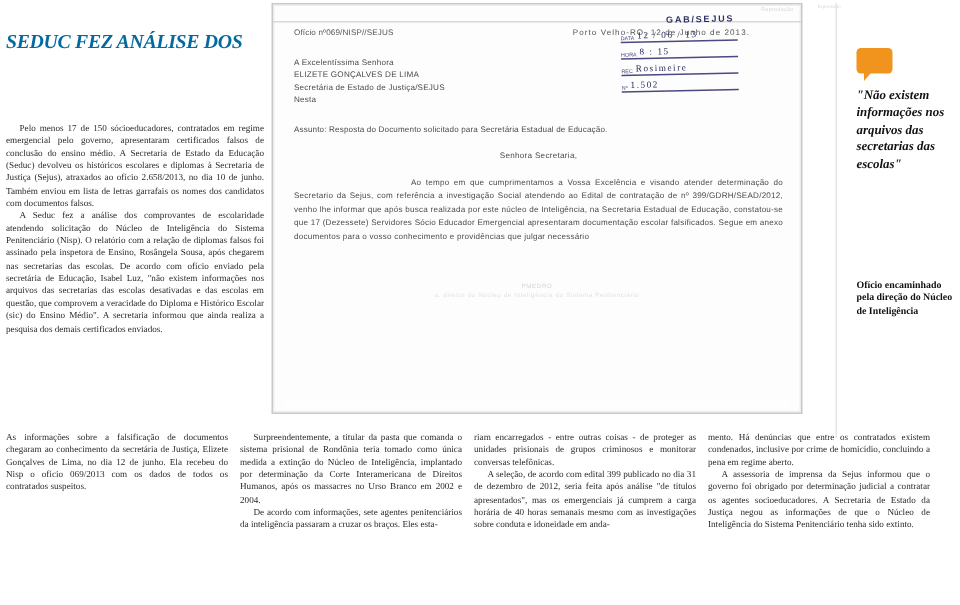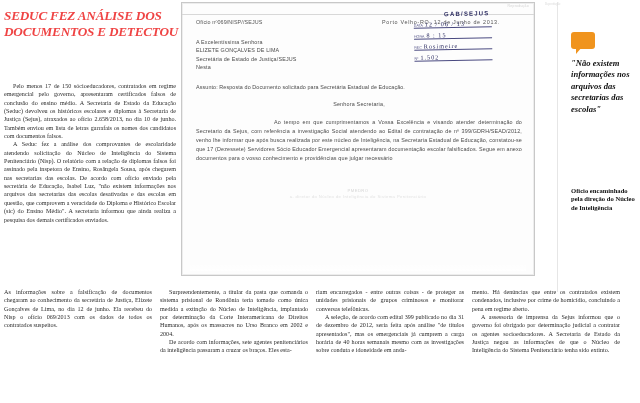--- a/index.html
+++ b/index.html
@@ -8,25 +8,25 @@
     background:#ffffff;
     font-family:"Liberation Serif", serif;
     color:#1a1a1a;
     overflow:hidden;
     position:relative;
   }
   .page{position:absolute;inset:0;}
 
   
   .headline{
-    position:absolute;left:4px;top:8px;width:172px;
+    position:absolute;left:4px;top:20px;width:172px;
     font-family:"Liberation Serif", serif;
     font-weight:bold;font-style:italic;
     font-size:13.2px;line-height:15.5px;
-    color:#ef4444;
+    color:#0369a1;
     letter-spacing:-0.2px;
     text-transform:uppercase;
   }
   .headline span{display:block;white-space:nowrap;}
 
   
   .col-left-top{
     position:absolute;left:4px;top:82px;width:172px;
     font-size:6.1px;line-height:8.35px;
     text-align:justify;
@@ -140,21 +140,20 @@
     position:absolute;left:12px;top:0;width:1px;height:290px;background:#e6e6e6;
   }
 </style>
 </head>
 <body>
 
 <div class="page">
 
   <div class="headline">
     <span>SEDUC FEZ ANÁLISE DOS</span>
-    <span>DOCUMENTOS E DETECTOU</span>
   </div>
 
   <div class="col-left-top">
     <p>Pelo menos 17 de 150 sócioeducadores, contratados em regime emergencial pelo governo, apresentaram certificados falsos de conclusão do ensino médio. A Secretaria de Estado da Educação (Seduc) devolveu os históricos escolares e diplomas à Secretaria de Justiça (Sejus), atraxados ao ofício 2.658/2013, no dia 10 de junho. Também enviou em lista de letras garrafais os nomes dos candidatos com documentos falsos.</p>
     <p>A Seduc fez a análise dos comprovantes de escolaridade atendendo solicitação do Núcleo de Inteligência do Sistema Penitenciário (Nisp). O relatório com a relação de diplomas falsos foi assinado pela inspetora de Ensino, Rosângela Sousa, após chegarem nas secretarias das escolas. De acordo com ofício enviado pela secretária de Educação, Isabel Luz, "não existem informações nos arquivos das secretarias das escolas desativadas e das escolas em questão, que comprovem a veracidade do Diploma e Histórico Escolar (sic) do Ensino Médio". A secretaria informou que ainda realiza a pesquisa dos demais certificados enviados.</p>
   </div>
 
   <div class="doc">
     <div class="doc-wm">Reprodução</div>
     <div class="doc-rule"></div>

